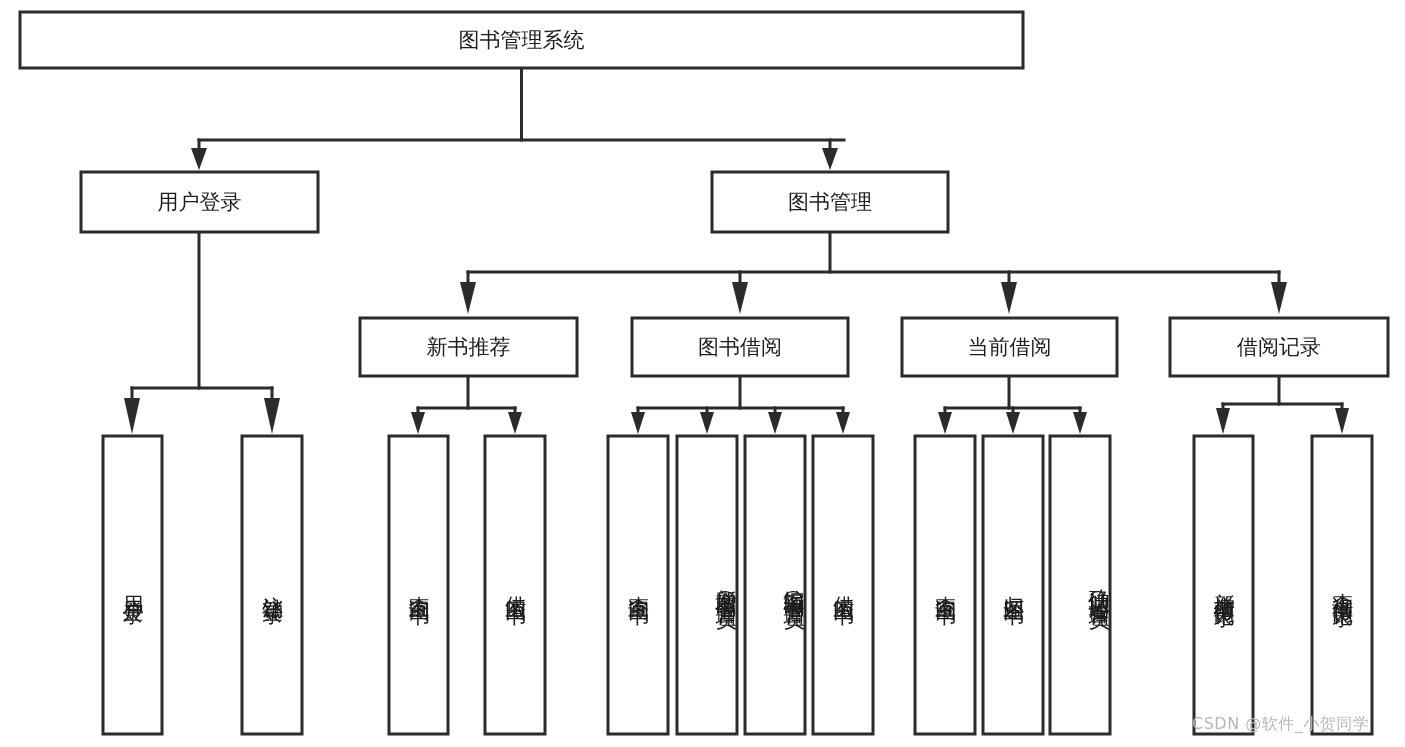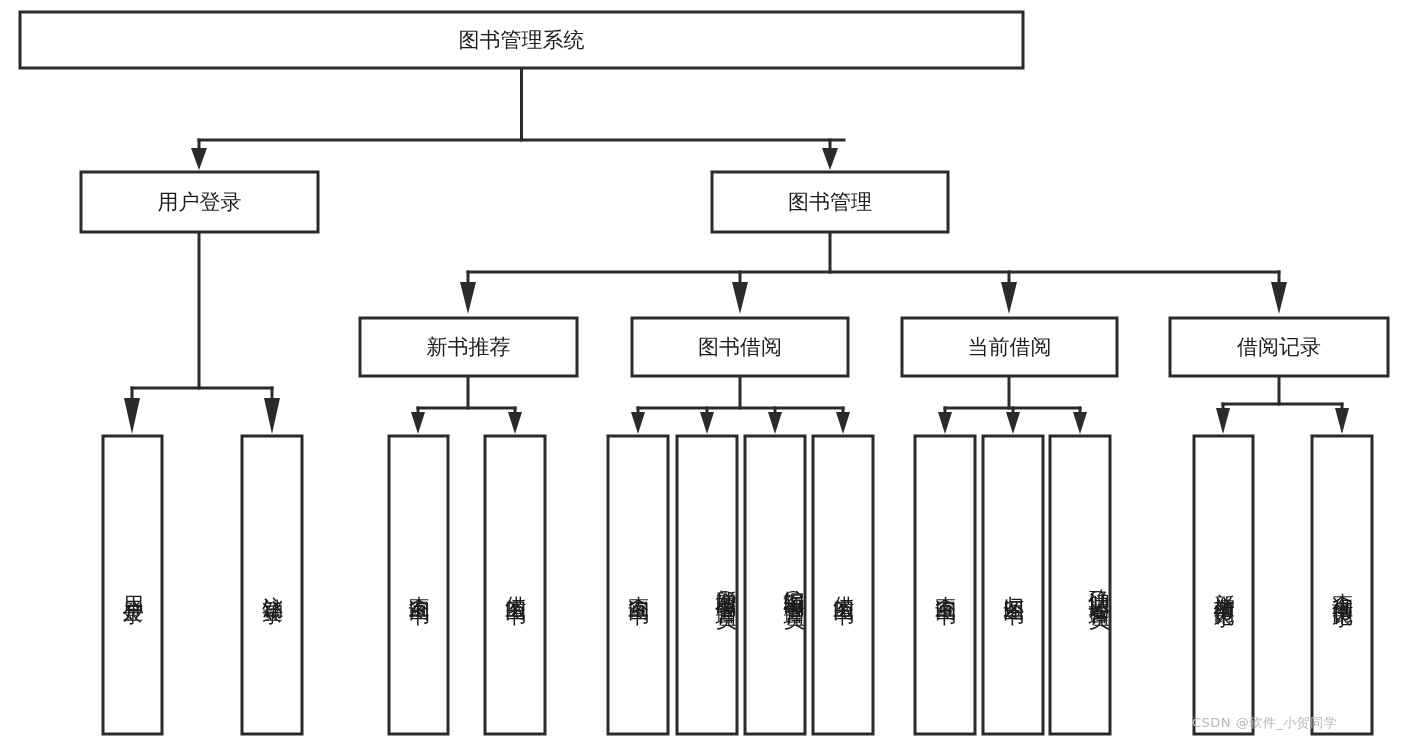--- a/index.html
+++ b/index.html
@@ -62,21 +62,21 @@
     display: flex;
     align-items: center;
     justify-content: center;
     text-align: center;
     white-space: nowrap;
     pointer-events: none;
   }
   .watermark {
     position: absolute;
     font-family: "DejaVu Sans", "Liberation Sans", sans-serif;
-    font-size: 13px;
+    font-size: 16px;
     color: #b8b8b8;
     white-space: nowrap;
     letter-spacing: 0.5px;
   }
 </style>
 </head>
 <body>
 
 <div id="diagram-root">
 

